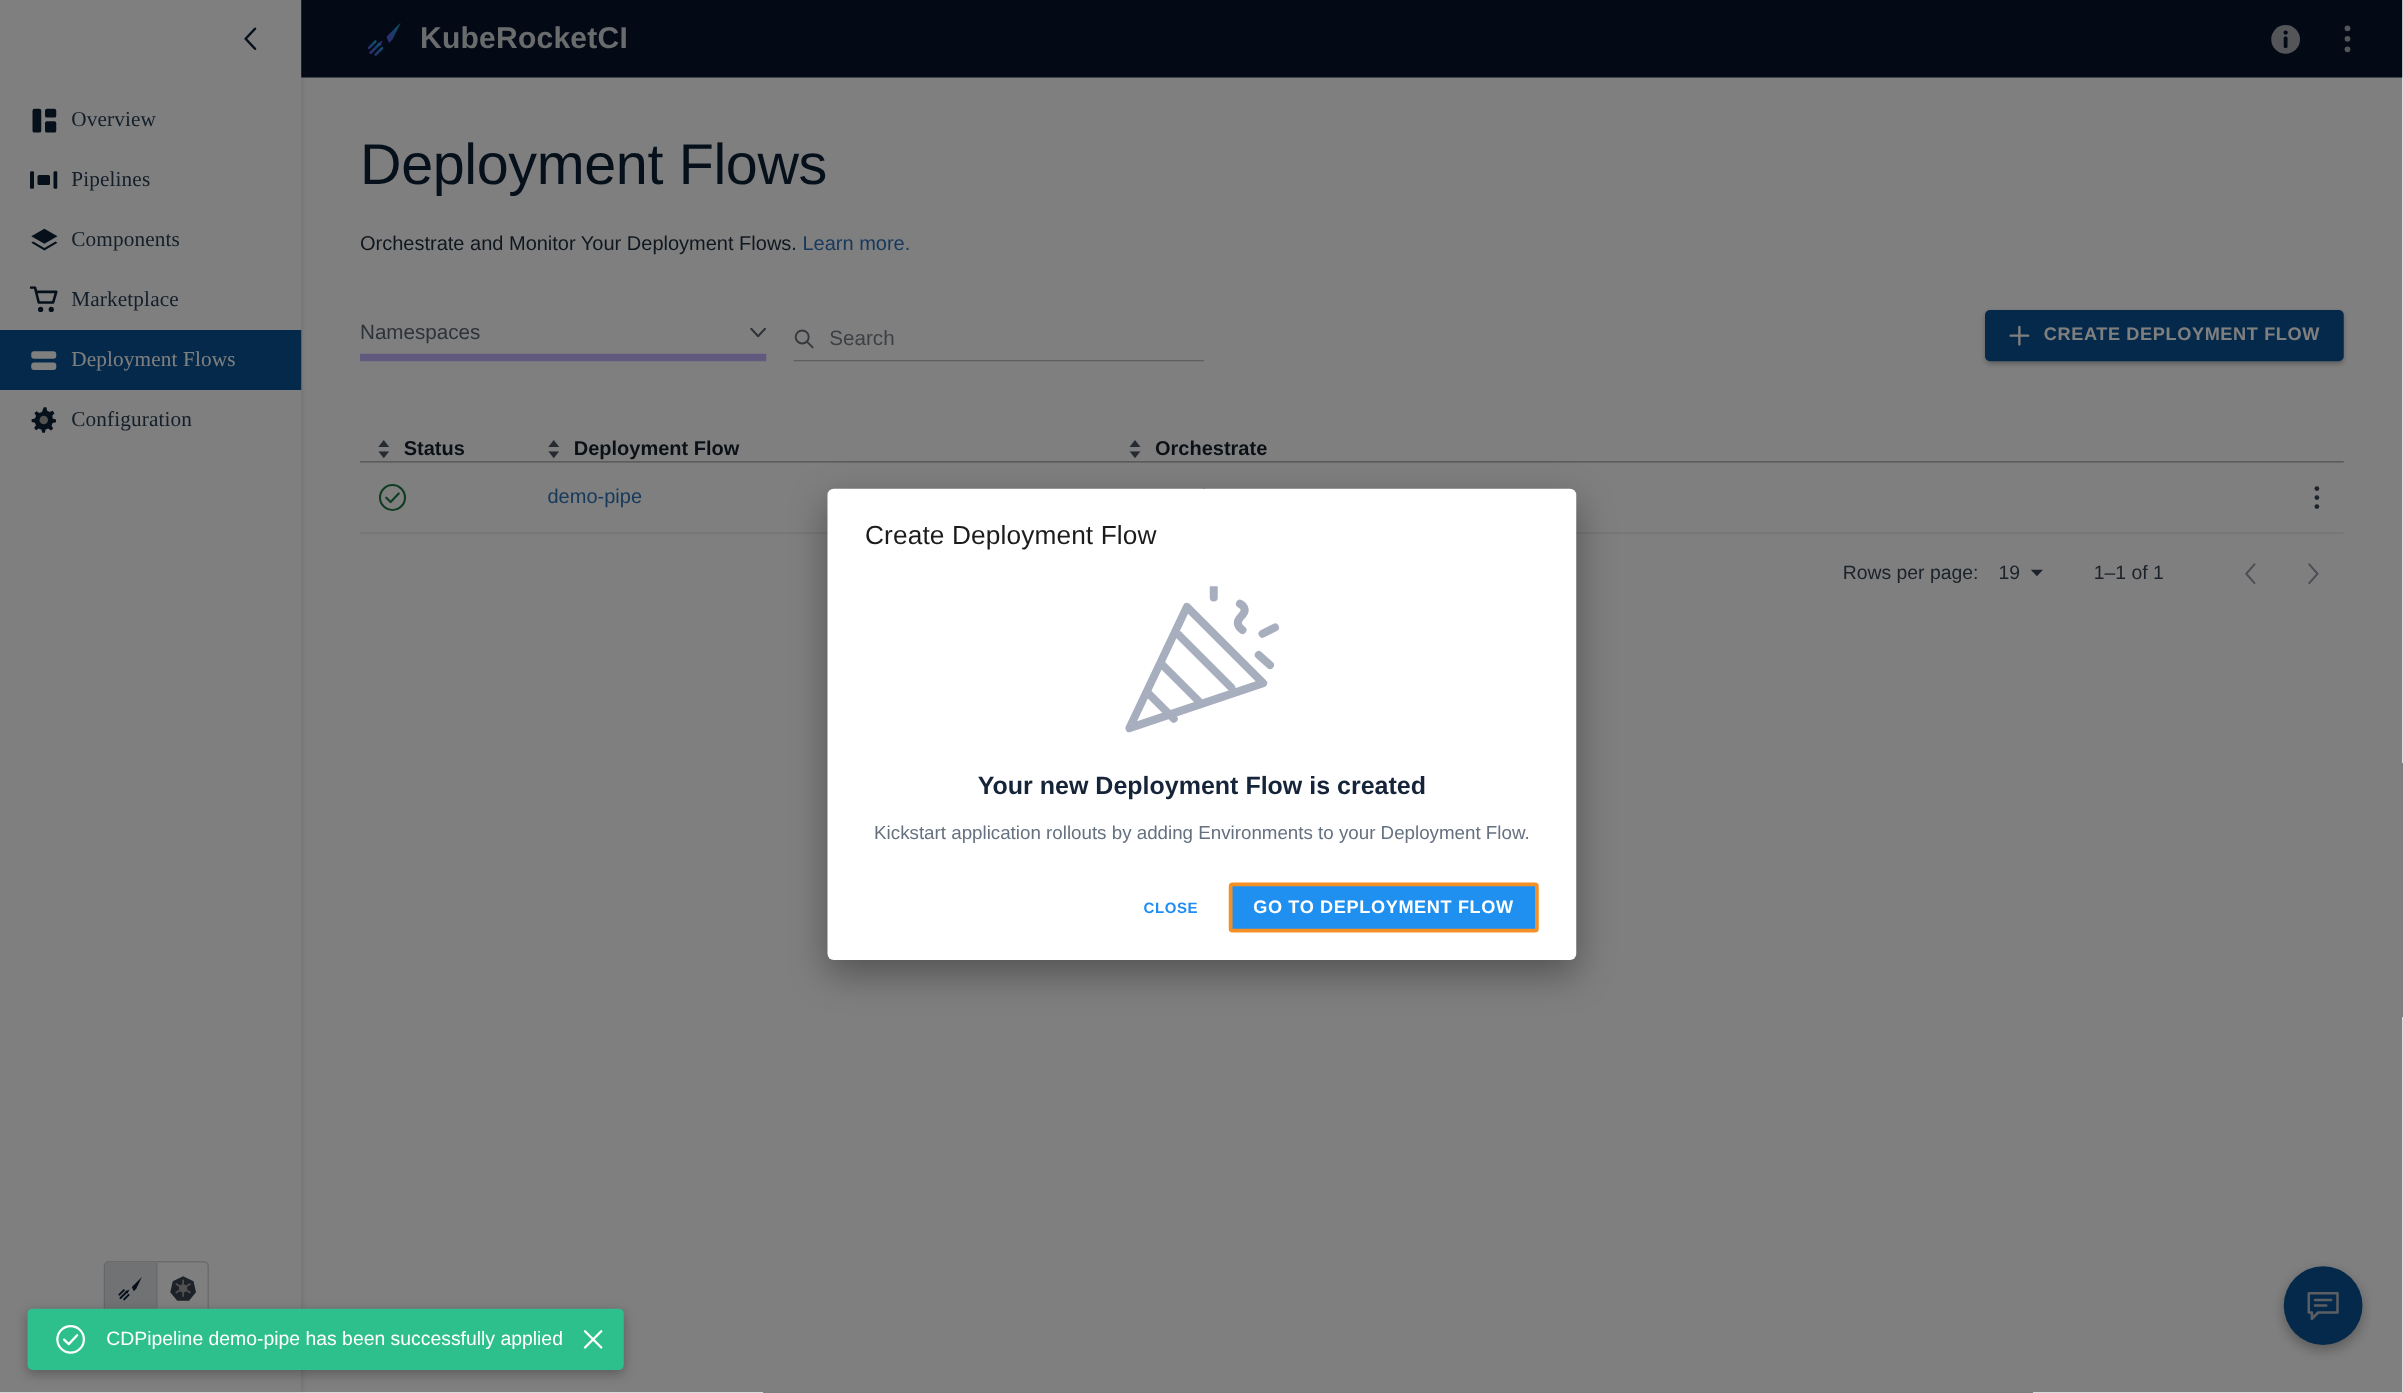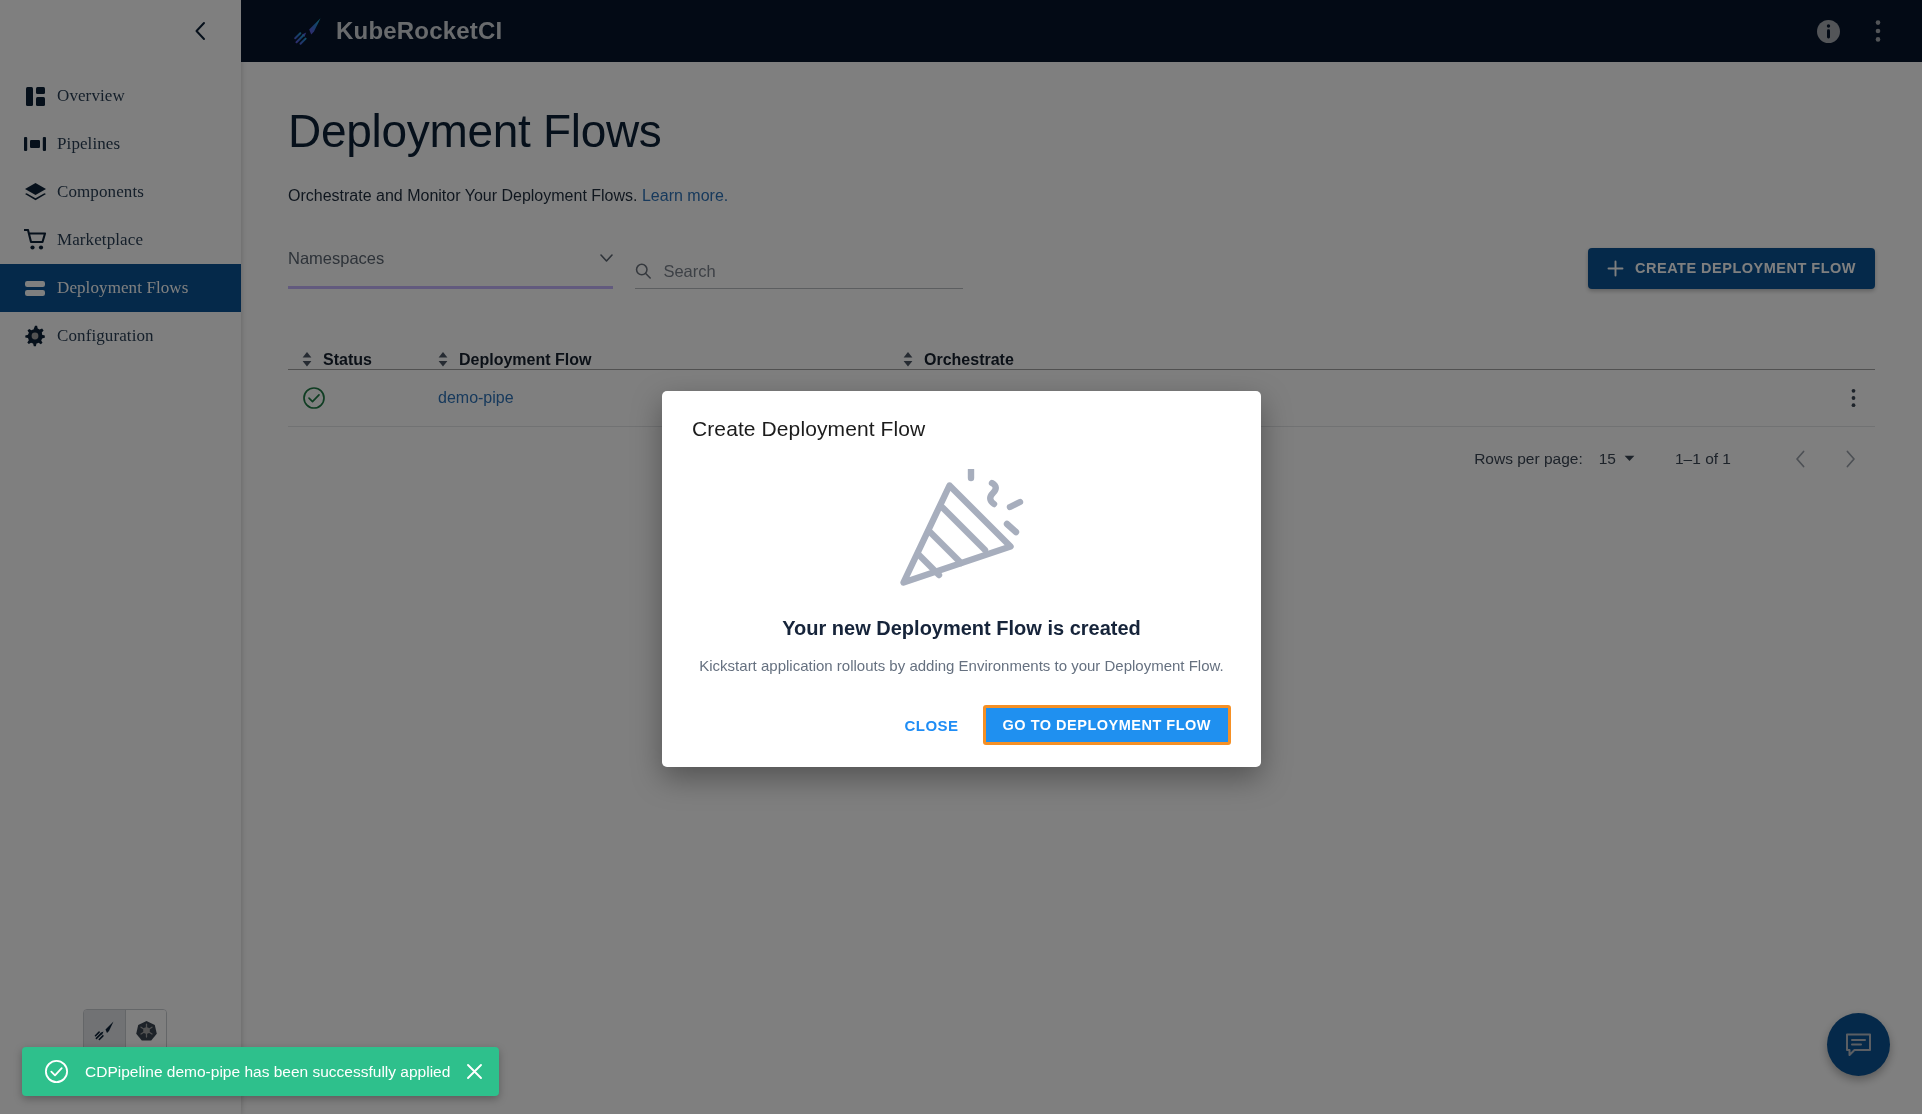--- a/index.html
+++ b/index.html
@@ -168,22 +168,22 @@
 
   
   .filter-row {
     margin-top: 43px;
     display: flex;
     align-items: flex-end;
     gap: 22px;
   }
   .select-ns {
     width: 325px;
-    border-bottom: 3px solid #c4b5fd;
-    padding-bottom: 18px;
+    border-bottom: 6px solid #c4b5fd;
+    padding-bottom: 7px;
     display: flex;
     align-items: center;
     cursor: pointer;
   }
   .select-ns .sel-text {
     font-size: 16.5px;
     color: #5c6672;
     flex: 1;
   }
   .search-box {
@@ -348,21 +348,21 @@
     margin-top: 31px;
     display: flex;
     align-items: center;
     justify-content: flex-end;
     gap: 10px;
   }
   .btn-close {
     background: transparent;
     border: none;
     color: #1f8df5;
-    font-size: 15px;
+    font-size: 12px;
     font-weight: bold;
     letter-spacing: .5px;
     padding: 9px 14px;
     cursor: pointer;
     font-family: "Liberation Sans", sans-serif;
   }
   .btn-goto {
     background: #1f90f0;
     color: #ffffff;
     border: 3px solid #f59025;
@@ -618,21 +618,21 @@
             <circle cx="2.5" cy="2.8" r="1.9" fill="#3b4654"></circle>
             <circle cx="2.5" cy="10" r="1.9" fill="#3b4654"></circle>
             <circle cx="2.5" cy="17.2" r="1.9" fill="#3b4654"></circle>
           </svg>
         </div>
       </div>
 
       <div class="pagination">
         <span class="pg-label">Rows per page:</span>
         <span class="pg-rows">
-          <span>15</span>
+          <span>19</span>
           <svg width="11" height="7" viewBox="0 0 11 7">
             <path d="M0.6 0.8 L5.5 6 L10.4 0.8 Z" fill="#3b4654"></path>
           </svg>
         </span>
         <span class="pg-count">1–1 of 1</span>
         <span class="pg-arrow">
           <svg width="11" height="18" viewBox="0 0 11 18">
             <path d="M8.6 1.5 L2 9 L8.6 16.5" stroke="#9aa1aa" stroke-width="1.7" fill="none" stroke-linecap="round" stroke-linejoin="round"></path>
           </svg>
         </span>

